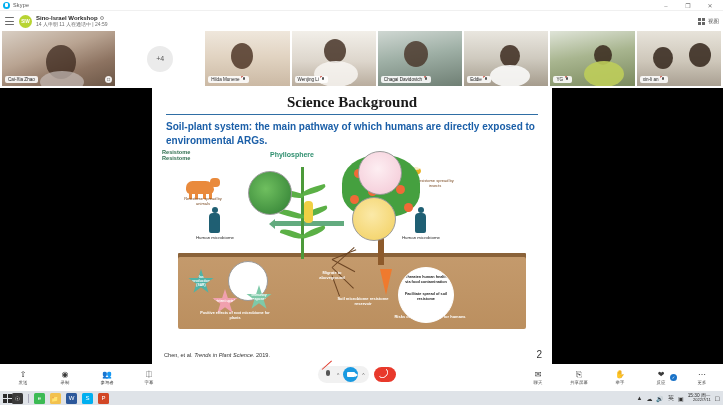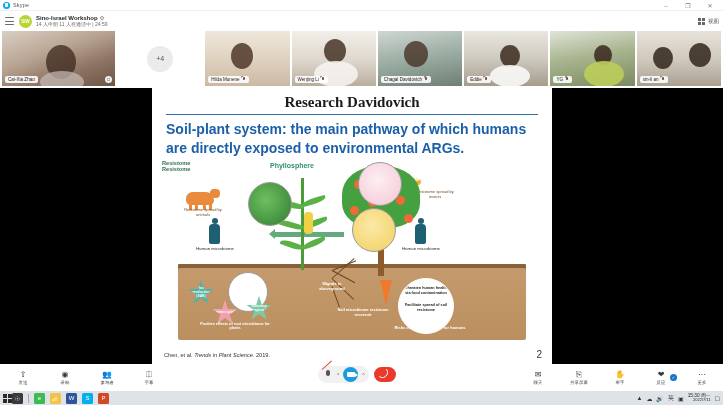--- a/index.html
+++ b/index.html
@@ -119,21 +119,21 @@
   .slide {
     position: absolute; left: 152px; top: 0; width: 400px; height: 276px;
     background: #ffffff; overflow: hidden;
   }
   .slide-title {
     text-align: center; font-family: "Liberation Serif", serif;
     font-size: 15px; font-weight: bold; color: #1a1a1a; margin-top: 6px;
   }
   .title-rule { height:1px; background:#2f6ea5; margin: 3px 14px 0 14px; }
   .slide-sub {
-    margin: 5px 14px 0 14px; font-size: 14px; font-weight: bold;
+    margin: 5px 14px 0 14px; font-size: 10px; font-weight: bold;
     color: #1b5fa8; line-height: 1.35;
   }
 
   .diagram { position: relative; margin: 2px 10px 0 10px; height: 180px; }
   .phyllo { position:absolute; left: 108px; top: 2px; font-size:7px; color:#2f8f6f; font-weight:bold;}
   .soilband{
     position:absolute; left:16px; right:16px; top:108px; height:72px;
     background:linear-gradient(180deg,#c49a6c 0%,#bb8f5f 100%); border-radius:2px;
   }
   .soil-top{
@@ -360,21 +360,21 @@
       <div class="namechip">
         <span>xin-li an</span>
         <span class="mute-ico"></span>
       </div>
     </div>
   </div>
 
   <div class="stage">
     <div class="slide">
 
-      <div class="slide-title">Research Davidovich</div>
+      <div class="slide-title">Science Background</div>
       <div class="title-rule"></div>
       <div class="slide-sub">Soil-plant system: the main pathway of which humans are directly exposed to environmental ARGs.</div>
 
       <div class="diagram">
         <div class="phyllo">Phyllosphere</div>
 
         <div class="soil-top"></div>
         <div class="soilband"></div>
 
         <div class="cow">

